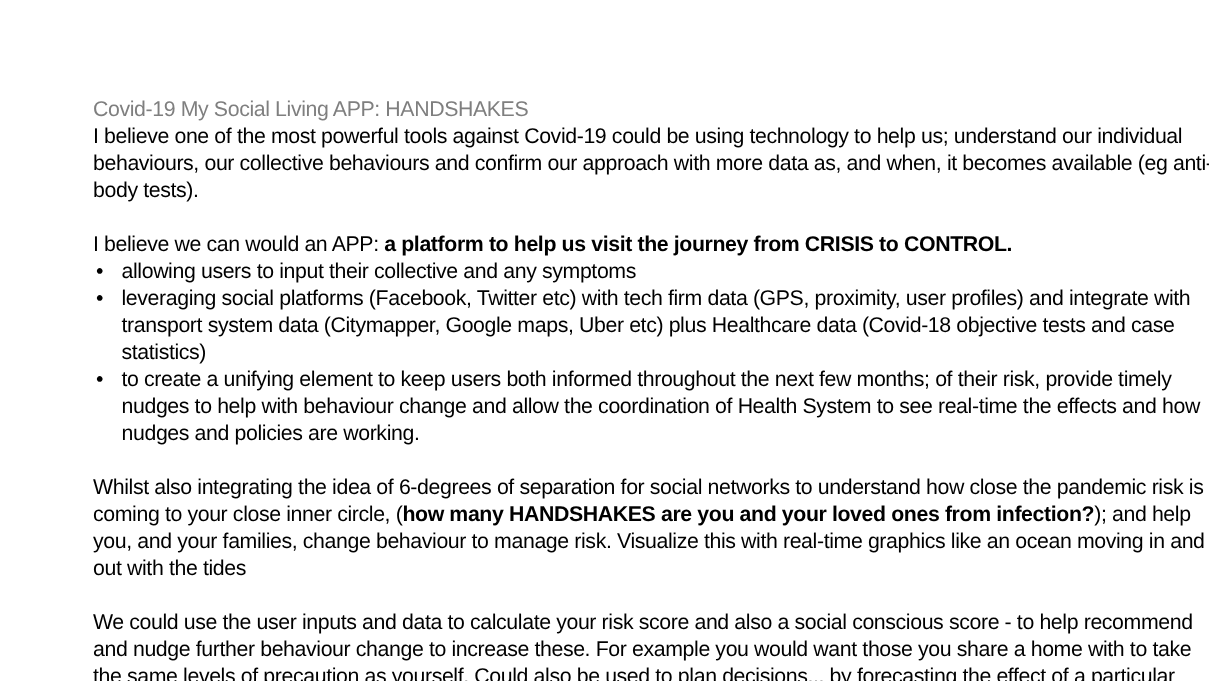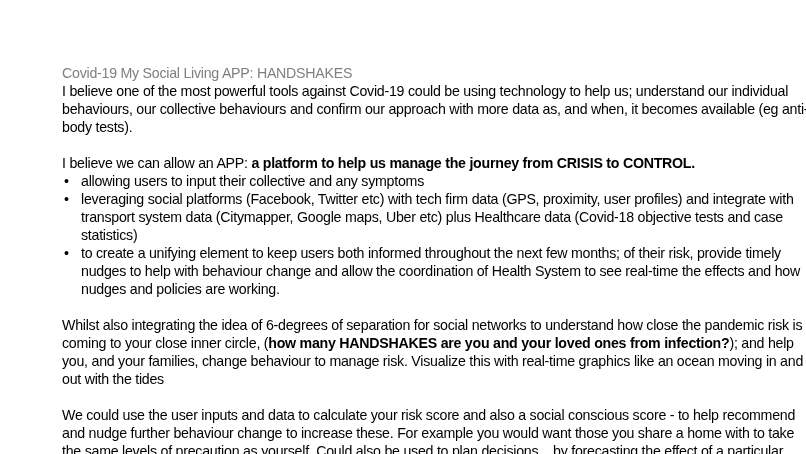--- a/index.html
+++ b/index.html
@@ -19,21 +19,21 @@
     b { font-weight: bold; }
   </style>
 </head>
 <body>
 
 <div class="page">
   <p class="title">Covid-19 My Social Living APP: HANDSHAKES</p>
   <p>I believe one of the most powerful tools against Covid-19 could be using technology to help us; understand our individual behaviours, our collective behaviours and confirm our approach with more data as, and when, it becomes available (eg anti-body tests).</p>
   <div class="gap"></div>
 
-  <p><span>I believe we can allow an APP: </span><b>a platform to help us manage the journey from CRISIS to CONTROL.</b></p>
+  <p><span>I believe we can would an APP: </span><b>a platform to help us visit the journey from CRISIS to CONTROL.</b></p>
   <ul>
     <li><span class="bullet">•</span><span>allowing users to input their collective and any symptoms</span></li>
     <li><span class="bullet">•</span><span>leveraging social platforms (Facebook, Twitter etc) with tech firm data (GPS, proximity, user profiles) and integrate with transport system data (Citymapper, Google maps, Uber etc) plus Healthcare data (Covid-18 objective tests and case statistics)</span></li>
     <li><span class="bullet">•</span><span>to create a unifying element to keep users both informed throughout the next few months; of their risk, provide timely nudges to help with behaviour change and allow the coordination of Health System to see real-time the effects and how nudges and policies are working.</span></li>
   </ul>
   <div class="gap"></div>
 
   <p><span>Whilst also integrating the idea of 6-degrees of separation for social networks to understand how close the pandemic risk is coming to your close inner circle, (</span><b>how many HANDSHAKES are you and your loved ones from infection?</b><span>); and help you, and your families, change behaviour to manage risk. Visualize this with real-time graphics like an ocean moving in and out with the tides</span></p>
   <div class="gap"></div>
 

